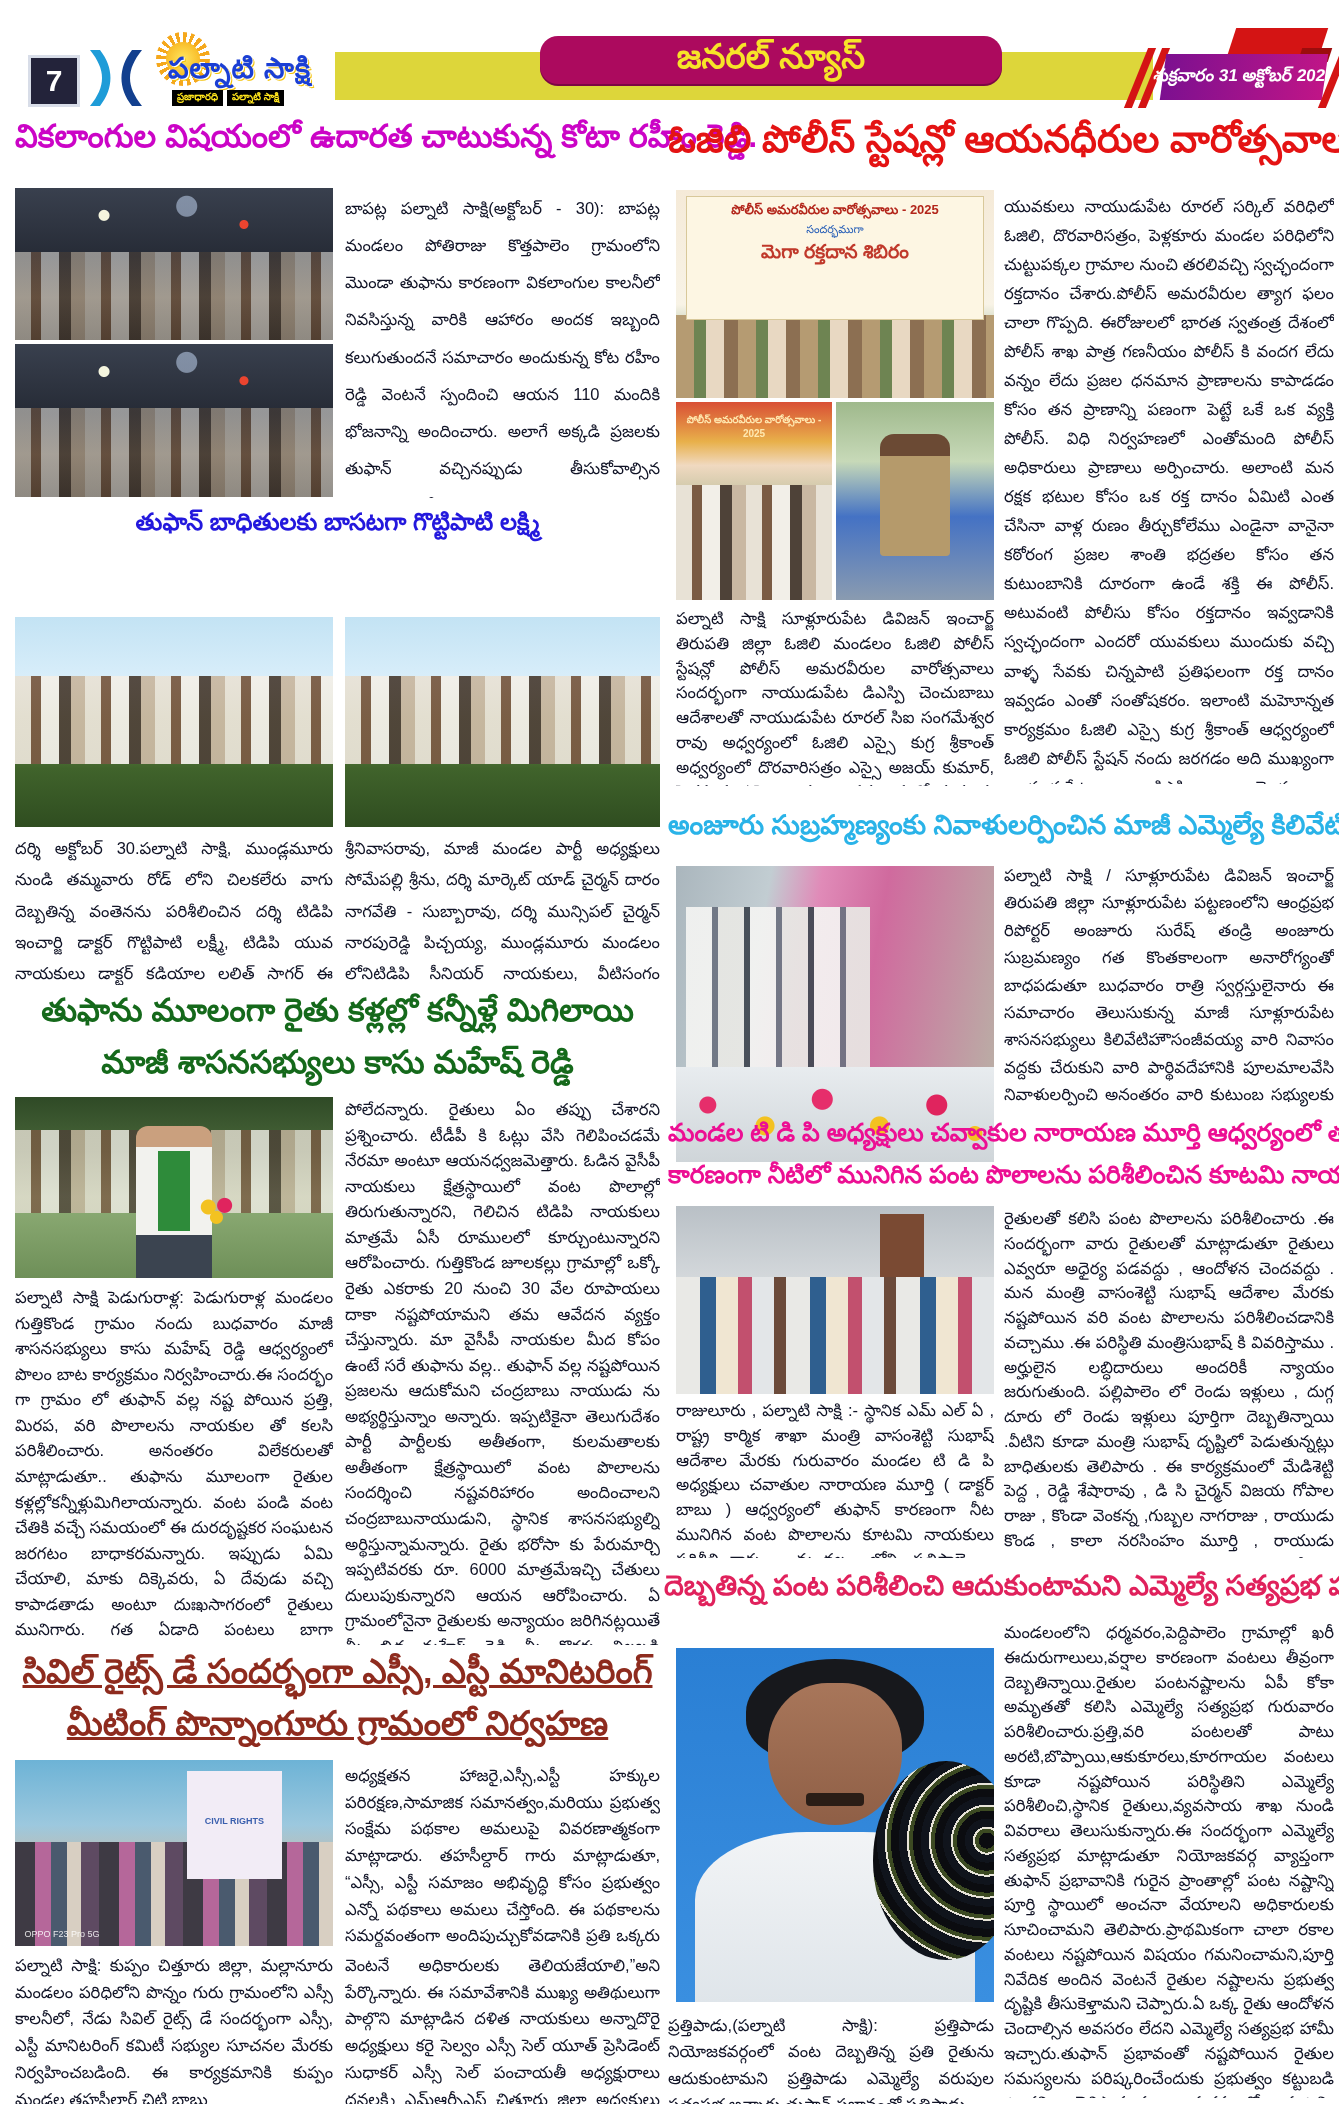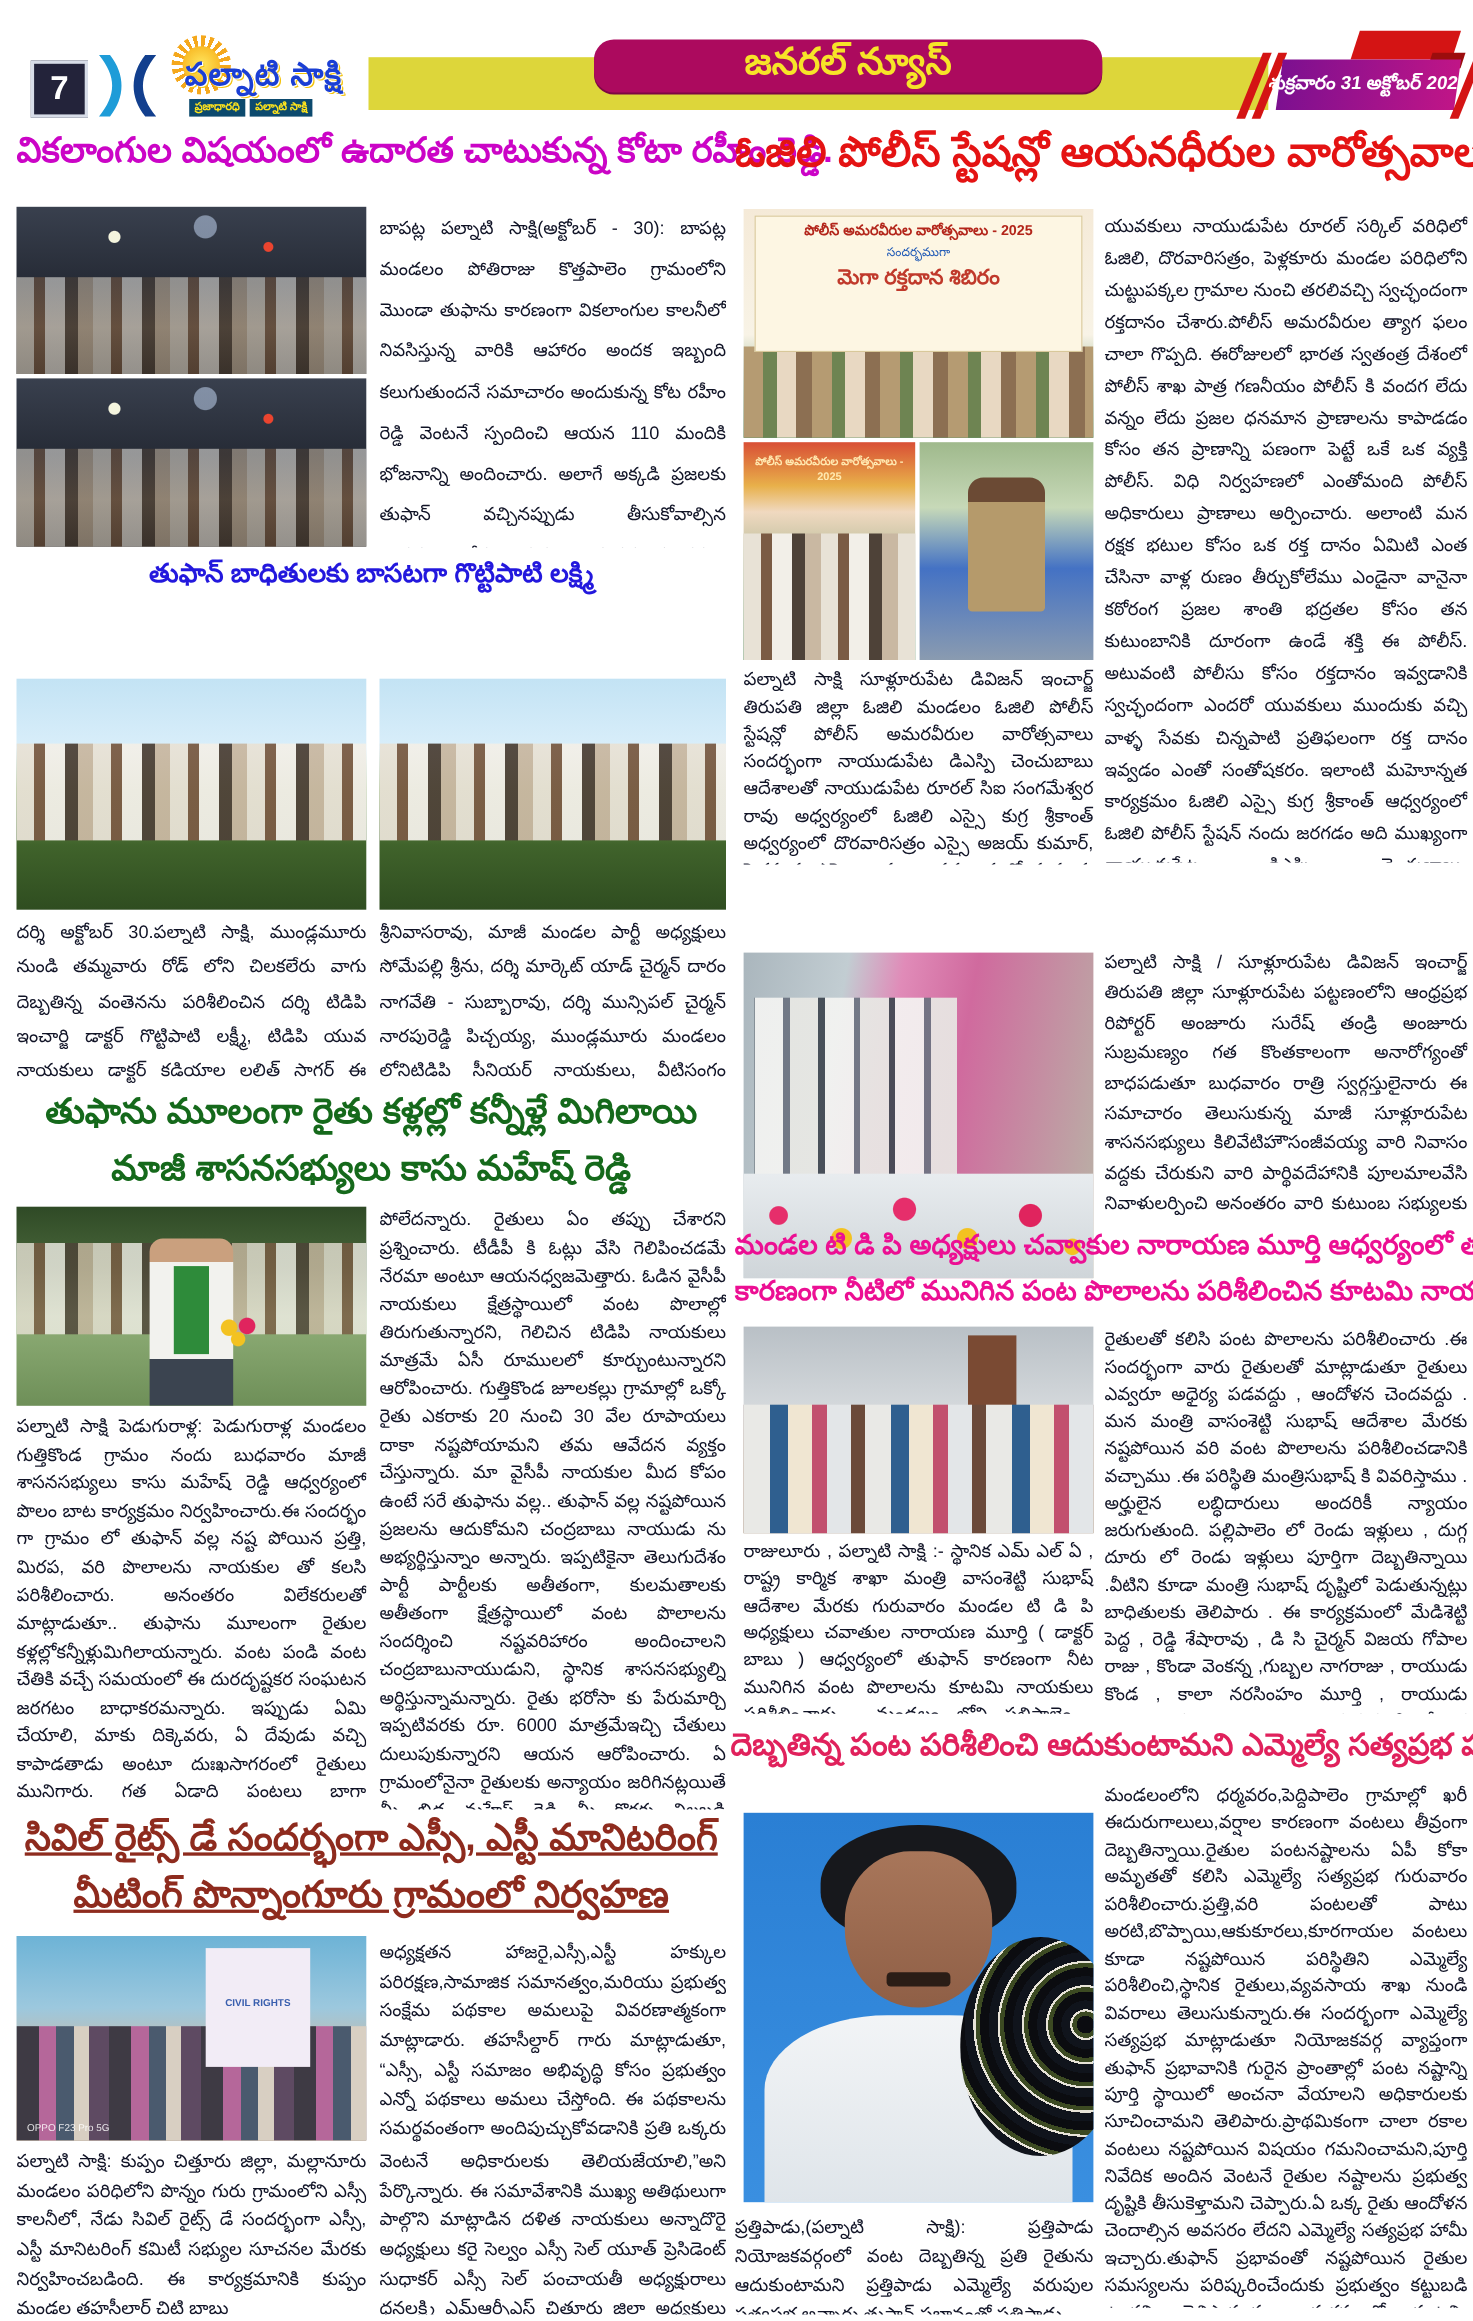--- a/index.html
+++ b/index.html
@@ -16,21 +16,21 @@
         display:flex;align-items:center;justify-content:center;}
   .xlogo{position:absolute;left:86px;top:48px;width:60px;height:60px;}
   .brand-wrap{position:absolute;left:150px;top:36px;width:200px;height:70px;}
   .sun{position:absolute;left:6px;top:-4px;width:54px;height:54px;border-radius:50%;
         background:repeating-conic-gradient(#f5a81c 0 9deg, rgba(0,0,0,0) 9deg 18deg);}
   .sun::after{content:"";position:absolute;left:10px;top:10px;width:34px;height:34px;border-radius:50%;
         background:radial-gradient(circle,#ffe65e 0%,#f8b722 80%);}
   .brand-title{position:absolute;left:18px;top:16px;width:190px;font-size:29px;font-weight:bold;color:#1b3fd4;
         text-shadow:1px 1px 0 #ffffff,2px 2px 0 #f3c20a;letter-spacing:1px;white-space:nowrap;}
   .brand-badges{position:absolute;left:22px;top:54px;display:flex;gap:4px;}
-  .brand-badge{background:#0c4a6e;color:#ffe51c;font-size:10px;font-weight:bold;padding:1px 5px;}
+  .brand-badge{background:#000000;color:#ffe51c;font-size:10px;font-weight:bold;padding:1px 5px;}
   .date-ribbon{position:absolute;left:1163px;top:54px;width:162px;height:46px;transform:skewX(-8deg);
         background:linear-gradient(90deg,#7c1090 0%,#c01587 100%);display:flex;align-items:center;
         justify-content:center;color:#ffffff;font-size:17px;font-weight:bold;white-space:nowrap;}
   .stripe{position:absolute;width:8px;height:60px;background:#d41414;transform:skewX(-22deg);}
   .ribbon-top{position:absolute;left:1232px;top:28px;width:92px;height:26px;background:#d41414;transform:skewX(-18deg);}
   .ribbon-top2{position:absolute;left:1300px;top:48px;width:30px;height:14px;background:#9c0d0d;transform:skewX(-18deg);}
   
   .hl{position:absolute;font-weight:bold;text-align:center;white-space:nowrap;}
   .hl-a1{color:#cb04c6;font-size:32px;}
   .hl-a2{color:#2318dd;font-size:24px;}
@@ -186,20 +186,21 @@
   <div class="ph rally" style="left:676px;top:402px;width:156px;height:198px;">
     <div class="ovl">పోలీస్ అమరవీరుల వారోత్సవాలు - 2025</div>
     <div class="crowd"></div>
   </div>
   <div class="ph donor" style="left:836px;top:402px;width:158px;height:198px;">
     <div class="fig"></div>
   </div>
   <div class="txt t17" style="left:676px;top:606px;width:318px;height:180px;line-height:1.5;">పల్నాటి సాక్షి సూళ్లూరుపేట డివిజన్ ఇంచార్జ్ తిరుపతి జిల్లా ఓజిలి మండలం ఓజిలి పోలీస్ స్టేషన్లో పోలీస్ అమరవీరుల వారోత్సవాలు సందర్భంగా నాయుడుపేట డిఎస్పి చెంచుబాబు ఆదేశాలతో నాయుడుపేట రూరల్ సిఐ సంగమేశ్వర రావు అధ్వర్యంలో ఓజిలి ఎస్సై కుగ్ర శ్రీకాంత్ అధ్వర్యంలో దొరవారిసత్రం ఎస్సై అజయ్ కుమార్, పెళ్లకూరు ఎస్సై నాగరాజు సహకారంతో సుమారు 100 మంది పైచిలుకు రక్తదానం చేశారు. ఈ రక్తదాన శిబిరానికి పోలీస్ వారి సేవలు మెచ్చి ఎంతోమంది</div>
   <div class="txt t17" style="left:1004px;top:192px;width:330px;height:592px;line-height:1.76;">యువకులు నాయుడుపేట రూరల్ సర్కిల్ వరిధిలో ఓజిలి, దొరవారిసత్రం, పెళ్లకూరు మండల పరిధిలోని చుట్టుపక్కల గ్రామాల నుంచి తరలివచ్చి స్వచ్ఛందంగా రక్తదానం చేశారు.పోలీస్ అమరవీరుల త్యాగ ఫలం చాలా గొప్పది. ఈరోజులలో భారత స్వతంత్ర దేశంలో పోలీస్ శాఖ పాత్ర గణనీయం పోలీస్ కి వందగ లేదు వన్నం లేదు ప్రజల ధనమాన ప్రాణాలను కాపాడడం కోసం తన ప్రాణాన్ని పణంగా పెట్టే ఒకే ఒక వ్యక్తి పోలీస్. విధి నిర్వహణలో ఎంతోమంది పోలీస్ అధికారులు ప్రాణాలు అర్పించారు. అలాంటి మన రక్షక భటుల కోసం ఒక రక్త దానం ఏమిటి ఎంత చేసినా వాళ్ల రుణం తీర్చుకోలేము ఎండైనా వానైనా కఠోరంగ ప్రజల శాంతి భద్రతల కోసం తన కుటుంబానికి దూరంగా ఉండే శక్తి ఈ పోలీస్. అటువంటి పోలీసు కోసం రక్తదానం ఇవ్వడానికి స్వచ్ఛందంగా ఎందరో యువకులు ముందుకు వచ్చి వాళ్ళ సేవకు చిన్నపాటి ప్రతిఫలంగా రక్త దానం ఇవ్వడం ఎంతో సంతోషకరం. ఇలాంటి మహెూన్నత కార్యక్రమం ఓజిలి ఎస్సై కుగ్ర శ్రీకాంత్ ఆధ్వర్యంలో ఓజిలి పోలీస్ స్టేషన్ నందు జరగడం అది ముఖ్యంగా నాయుడుపేట డిఎస్పి చెంచుబాబు, నాయుడుపేటరూరల్ సిఐ సంగమేశ్వర రావు మెచ్చుకునేలా రక్తదాన శివిరం నిర్వహించడంతో నాయుడుపేట రూరల్ సర్కిల్ వరిధిలో పోలీసులు ఘన విజయం సాధించారు. అందుకు ఓజిలి ఎస్సై కుగ్ర శ్రీకాంత్ కు దొరవారి సత్రం ఎస్సై అజయ్ కుమార్, పెళ్లకూరు ఎస్సై నాగరాజు పూర్తి సహకారంతో పోలీస్ అమరవీరులను గుర్తు చేసుకుంటూ రక్తదాన శిబిరాన్ని ఓజిలి పోలీసులు ఘనంగా నిర్వహించారు.</div>
 
+  <div class="hl hl-a6" style="left:668px;top:810px;width:665px;">అంజూరు సుబ్రహ్మణ్యంకు నివాళులర్పించిన మాజీ ఎమ్మెల్యే కిలివేటి</div>
   <div class="ph funeral" style="left:676px;top:866px;width:318px;height:296px;">
     <div class="figs"></div>
     <div class="flowers"></div>
   </div>
   <div class="txt t17" style="left:1004px;top:862px;width:330px;height:250px;line-height:1.66;">పల్నాటి సాక్షి / సూళ్లూరుపేట డివిజన్ ఇంచార్జ్ తిరుపతి జిల్లా సూళ్లూరుపేట పట్టణంలోని ఆంధ్రప్రభ రిపోర్టర్ అంజూరు సురేష్ తండ్రి అంజూరు సుబ్రమణ్యం గత కొంతకాలంగా అనారోగ్యంతో బాధపడుతూ బుధవారం రాత్రి స్వర్గస్తులైనారు ఈ సమాచారం తెలుసుకున్న మాజీ సూళ్లూరుపేట శాసనసభ్యులు కిలివేటిహౌసంజీవయ్య వారి నివాసం వద్దకు చేరుకుని వారి పార్థివదేహానికి పూలమాలవేసి నివాళులర్పించి అనంతరం వారి కుటుంబ సభ్యులకు ప్రగాఢ సానుభూతి తెలియజేశారు సంజీవయ్య వెంట నివాళులర్పించిన వారిలో మున్సిపల్ కౌన్సిలర్ మీజూరు రామకృష్ణారెడ్డి, అద్దూరు రవి హౌతదితరులు సంతాపం తెలియజేశారు</div>
 
   <div class="hl hl-a7" style="left:668px;top:1118px;width:665px;">మండల టి డి పి అధ్యక్షులు చవ్వాకుల నారాయణ మూర్తి ఆధ్వర్యంలో తుఫాన్</div>
   <div class="hl hl-a7" style="left:668px;top:1160px;width:665px;">కారణంగా నీటిలో మునిగిన పంట పొలాలను పరిశీలించిన కూటమి నాయకులు</div>
   <div class="ph indoor" style="left:676px;top:1206px;width:318px;height:188px;">
     <div class="door"></div>

